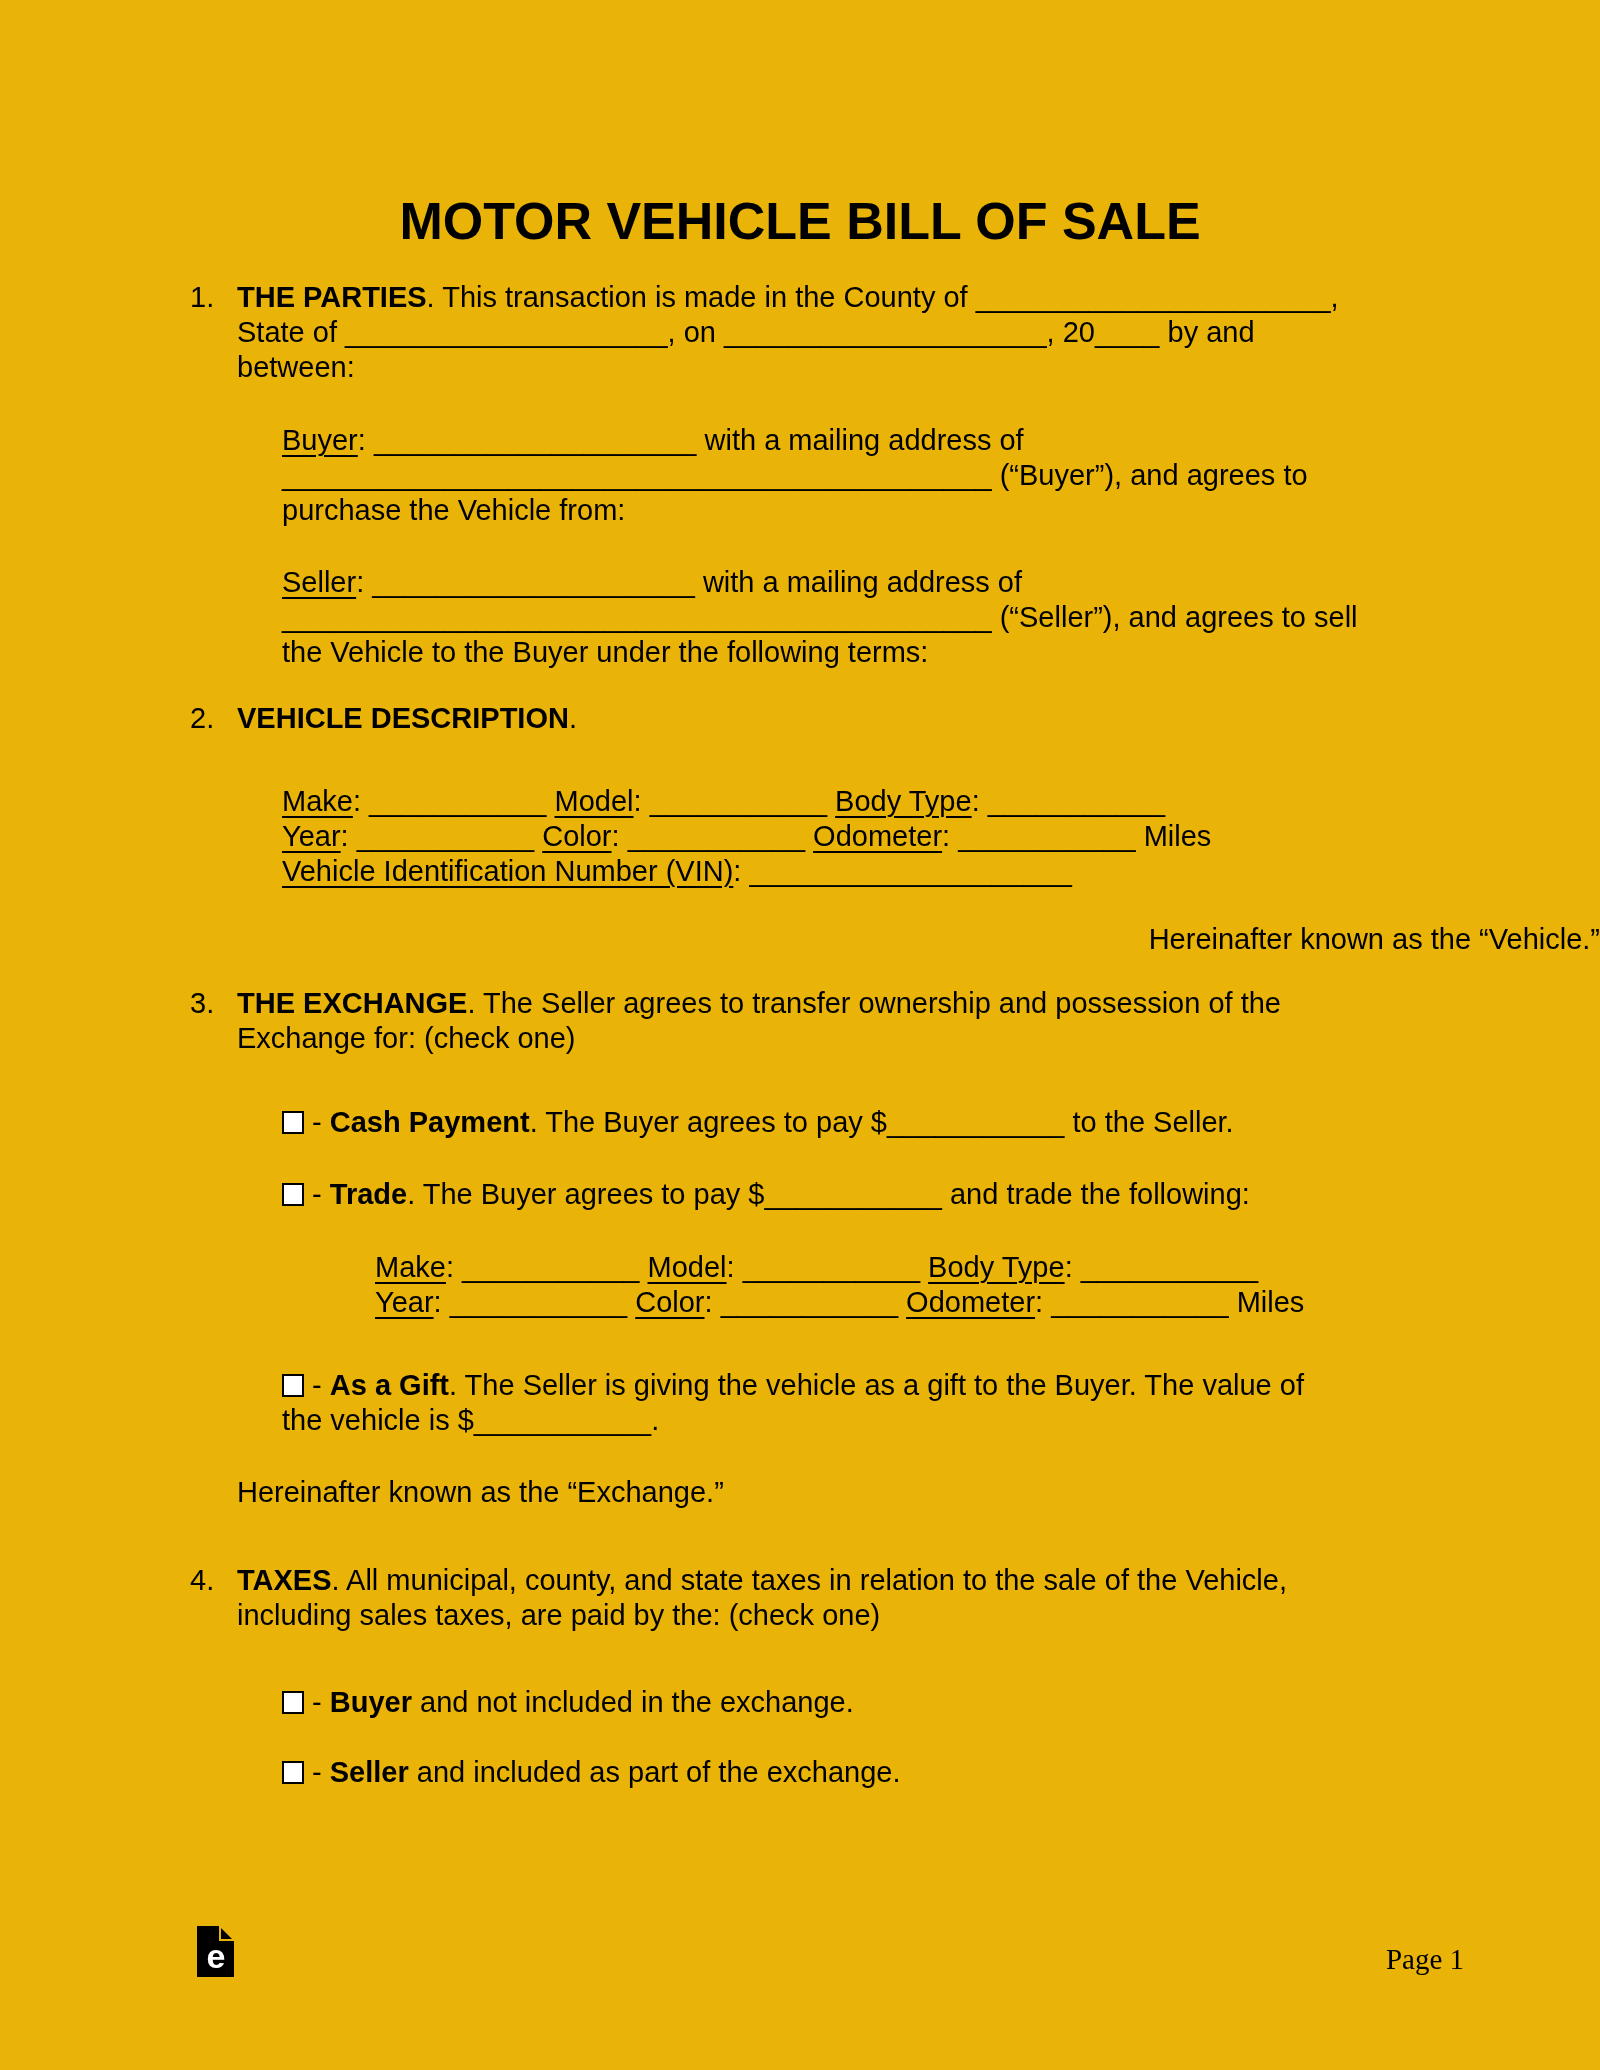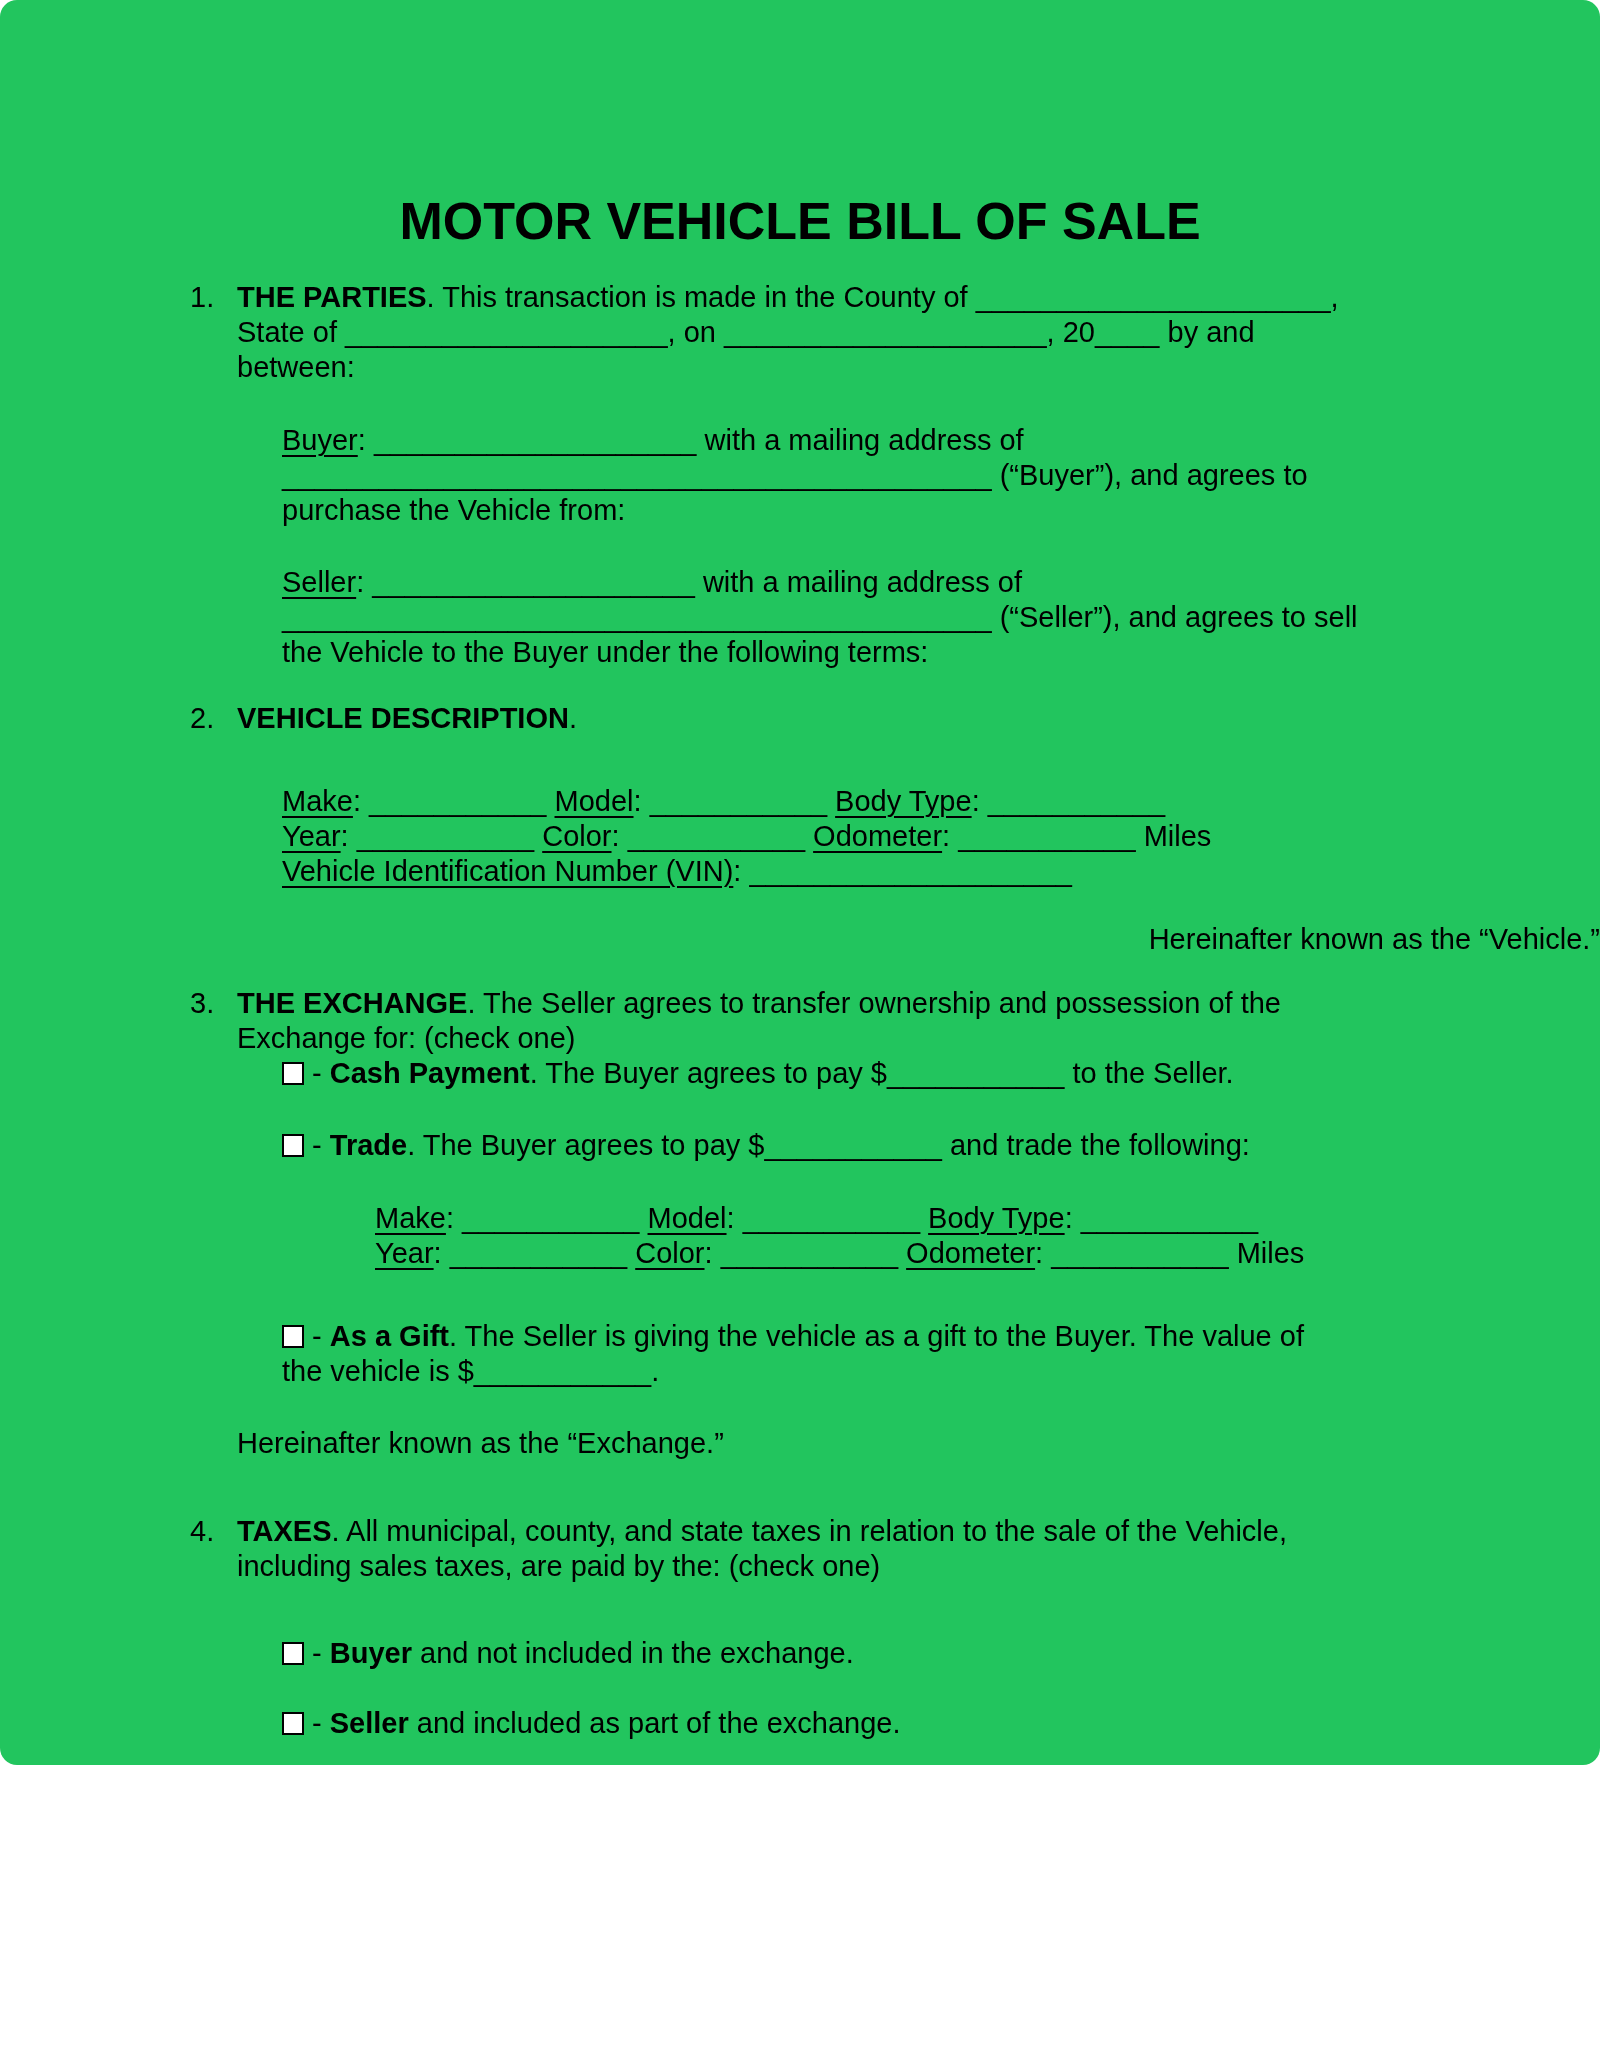--- a/index.html
+++ b/index.html
@@ -1,23 +1,22 @@
 <!DOCTYPE html>
 <html><head>
 <meta charset="utf-8">
 <style>
   html,body{margin:0;padding:0;background:#fff;}
   .page{
     position:relative;
-    width:1600px;height:1765px;
-    background:#22c55e;color:#000;
+    width:1600px;height:2070px;
+    background:#eab308;color:#000;
     font-family:"Liberation Sans","DejaVu Sans",sans-serif;
     font-size:29px;
     overflow:hidden;
-    border-radius:17px;
   }
   .title{
     margin:0;padding-top:192px;
     text-align:center;
     font-size:52px;font-weight:bold;line-height:58px;
   }
   .ln{line-height:35px;white-space:pre;}
   .numbered{position:relative;padding-left:237px;}
   .num{position:absolute;left:190px;top:0;line-height:35px;}
   .l1{padding-left:237px;}
@@ -28,21 +27,21 @@
   .cb{
     display:inline-block;
     width:18px;height:19px;
     border:2px solid #000;
     vertical-align:-2px;
     background:#fff;
   }
   
   .m-p1{margin-top:30px;}  .m-buyer{margin-top:38px;}  .m-seller{margin-top:37px;}
   .m-sec2{margin-top:31px;} .m-vrows{margin-top:48px;}  .m-her1{margin-top:33px;text-align:right;}
-  .m-sec3{margin-top:29px;} .m-cash{}   .m-trade{margin-top:37px;}
+  .m-sec3{margin-top:29px;} .m-cash{margin-top:49px;}   .m-trade{margin-top:37px;}
   .m-trows{margin-top:38px;} .m-gift{margin-top:48px;}  .m-other{margin-top:53px;}
   .m-her2{margin-top:37px;} .m-tax{margin-top:53px;}    .m-taxb{margin-top:52px;}
   .m-taxs{margin-top:35px;}
   .footer-logo{position:absolute;left:197px;top:1926px;}
   .page-num{position:absolute;right:136px;top:1942px;line-height:35px;font-family:Liberation Serif, serif;}
 </style>
 </head>
 <body>
 
 <div class="page">

